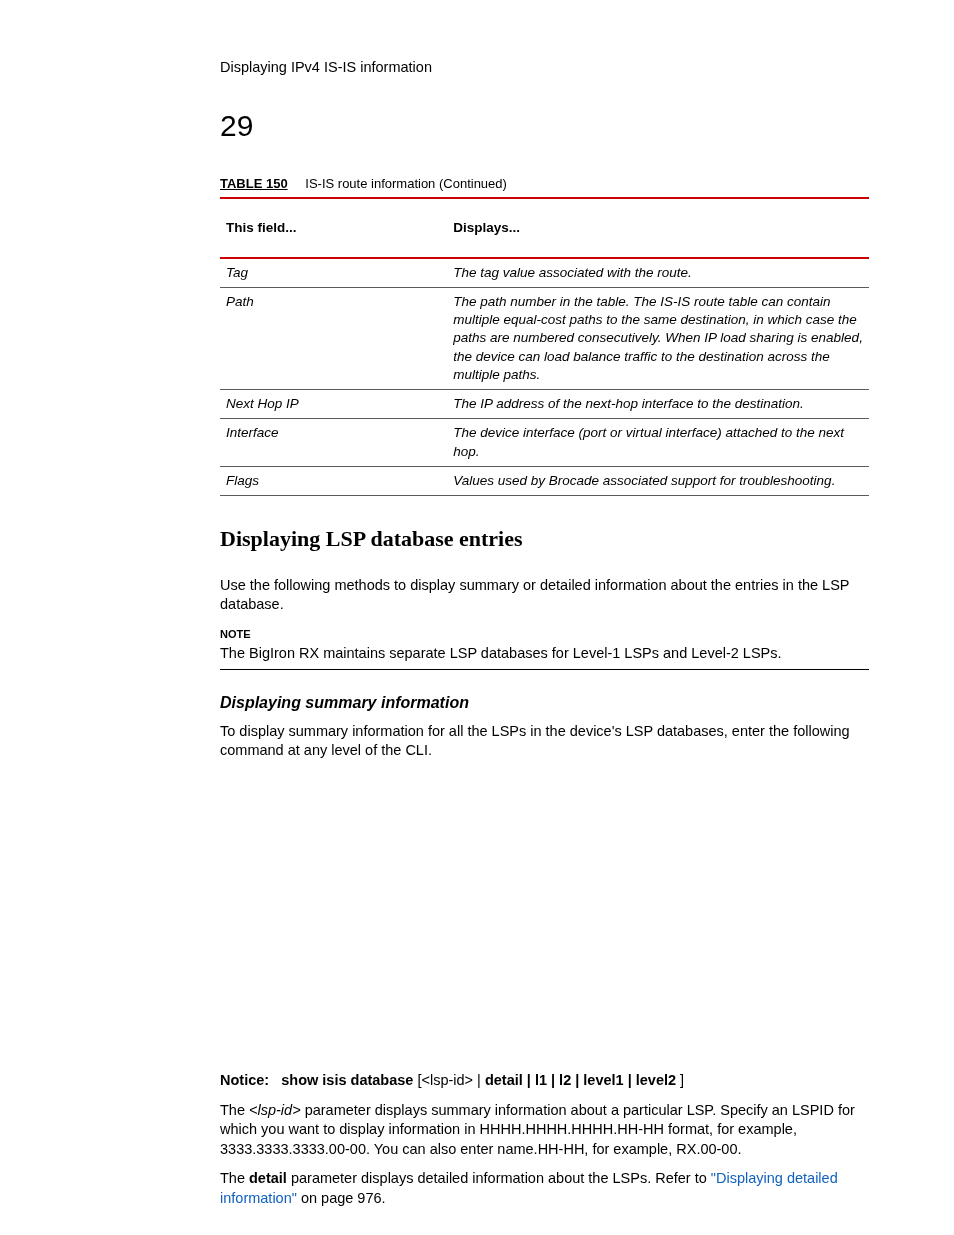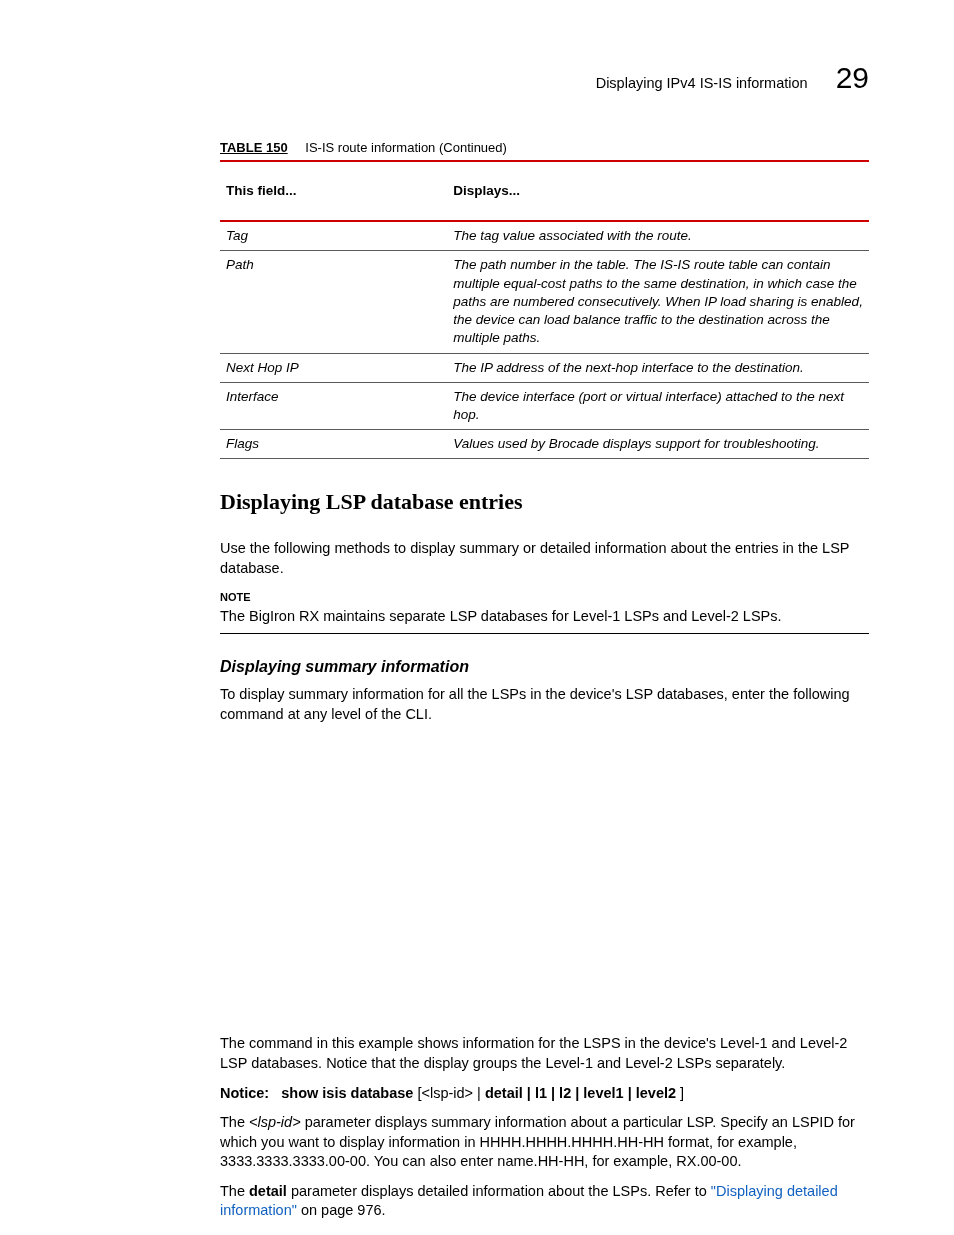--- a/index.html
+++ b/index.html
@@ -17,21 +17,22 @@
     width: 954px;
     min-height: 1235px;
     padding: 58px 85px 60px 220px;
     position: relative;
   }
   .running-head {
     display: flex;
     justify-content: flex-end;
     align-items: baseline;
     gap: 28px;
-    margin-bottom: 40px;
+    margin-bottom: 29px;
+    flex-direction: column;
   }
   .running-chapter {
     font-size: 30px;
     font-weight: 400;
   }
   .table-caption {
     font-size: 13px;
     margin-bottom: 4px;
   }
   .table-caption .tbl-label { font-weight: bold; text-decoration: underline; }
@@ -126,39 +127,38 @@
       <tr>
         <td>Next Hop IP</td>
         <td>The IP address of the next-hop interface to the destination.</td>
       </tr>
       <tr>
         <td>Interface</td>
         <td>The device interface (port or virtual interface) attached to the next hop.</td>
       </tr>
       <tr>
         <td>Flags</td>
-        <td>Values used by Brocade displays support for troubleshooting.</td>
+        <td>Values used by Brocade associated support for troubleshooting.</td>
       </tr>
     </tbody>
   </table>
 
   <h2 class="section">Displaying LSP database entries</h2>
   <p>Use the following methods to display summary or detailed information about the entries in the LSP database.</p>
 
   <div class="note-block">
     <div class="note-label">NOTE</div>
     <div class="note-body">The BigIron RX maintains separate LSP databases for Level-1 LSPs and Level-2 LSPs.</div>
   </div>
 
   <h3 class="subsection">Displaying summary information</h3>
   <p>To display summary information for all the LSPs in the device's LSP databases, enter the following command at any level of the CLI.</p>
 
   <div class="spacer-big"></div>
 
-  <p>The command in this example shows information for the LSPS in the device's Level-1 and Level-2 LSP databases. Notice that the display groups the Level-1 and Level-2 LSPs separately.</p>
 
   <p class="syntax-line">
     <span class="bold">Notice:</span>
     <span>&nbsp;</span>
     <span class="bold">show isis database</span>
     <span> [&lt;lsp-id&gt; | </span>
     <span class="bold">detail | l1 | l2 | level1 | level2</span>
     <span>]</span>
   </p>
 

